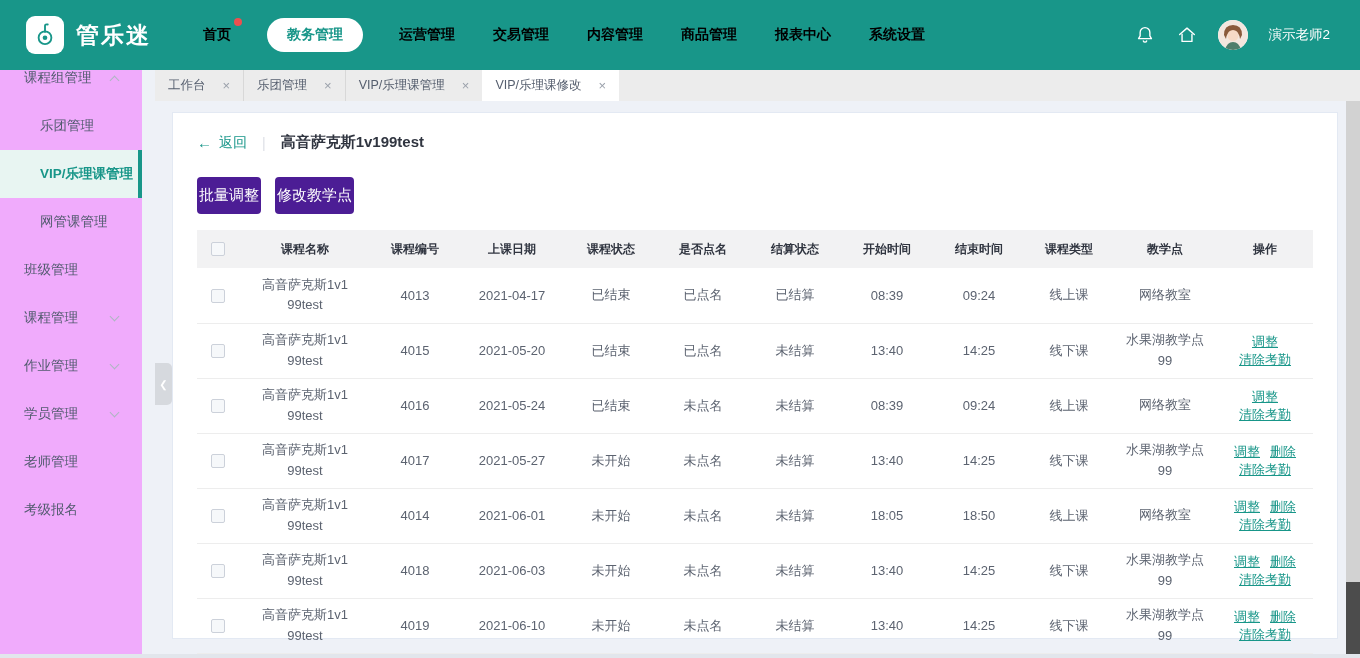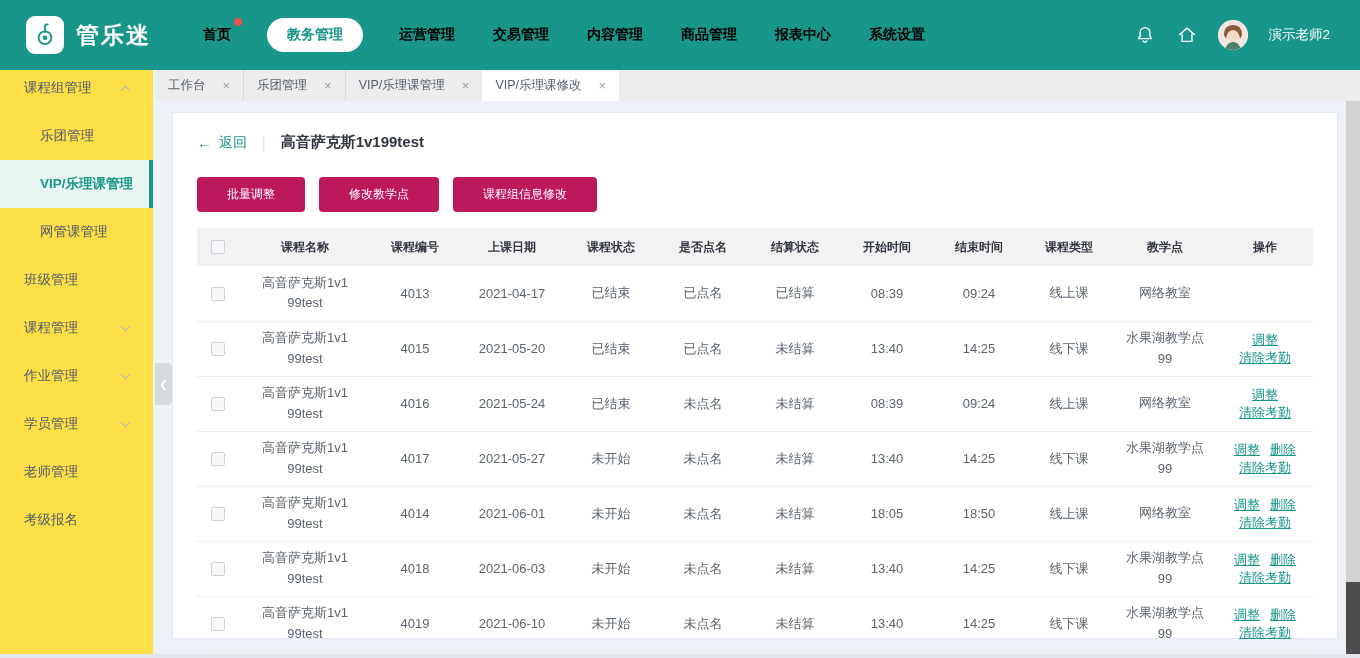--- a/index.html
+++ b/index.html
@@ -29,22 +29,22 @@
   .badge-dot {
     position:absolute; top:0; right:-9px; width:8px; height:8px;
     border-radius:50%; background:#ee4f4f;
   }
   .header-right { margin-left:auto; display:flex; align-items:center; gap:20px; margin-right:30px; }
   .hicon { width:22px; height:22px; cursor:pointer; display:block; }
   .avatar { width:30px; height:30px; border-radius:50%; background:#fff; overflow:hidden; cursor:pointer; }
   .user-name { color:#fff; font-size:13.5px; cursor:pointer; }
   
   .sidebar {
-    position:absolute; top:64px; left:0; width:153px; bottom:0;
-    background:#fde047; z-index:20;
+    position:absolute; top:54px; left:0; width:142px; bottom:0;
+    background:#f0abfc; z-index:20;
   }
   .side-item {
     height:48px; display:flex; align-items:center; font-size:13.5px;
     color:#515a6e; cursor:pointer; position:relative; padding-left:24px;
   }
   .side-item.sub { padding-left:40px; }
   .side-item.active { background:#e8f5f2; color:#189689; font-weight:bold; }
   .side-item.active::after {
     content:""; position:absolute; right:0; top:0; bottom:0; width:4px; background:#189689;
   }
@@ -78,22 +78,22 @@
     position:absolute; left:172px; top:112px; width:1166px; height:527px;
     background:#fff; border:1px solid #e3e9f3; padding:20px 24px; z-index:5;
   }
   .back-row { display:flex; align-items:center; }
   .back-link { color:#189689; font-size:14px; cursor:pointer; display:flex; align-items:center; gap:7px; }
   .back-arrow { font-size:15px; }
   .title-divider { color:#dcdfe6; margin:0 15px; font-size:14px; }
   .page-title { font-size:15px; font-weight:bold; color:#303540; }
   .btn-row { margin-top:25px; display:flex; gap:14px; }
   .btn {
-    background:#be185d; color:#fff; font-size:12px; border:none;
-    padding:9px 30px; border-radius:4px; cursor:pointer;
+    background:#4c1d95; color:#fff; font-size:15px; border:none;
+    padding:9px 2px; border-radius:4px; cursor:pointer;
     font-family:"Liberation Sans","DejaVu Sans",sans-serif;
   }
   
   table { margin-top:16px; width:100%; border-collapse:collapse; table-layout:fixed; }
   thead th {
     background:#f2f2f3; height:38px; font-size:12px; font-weight:bold;
     color:#303540; text-align:center; padding:0 2px;
   }
   tbody td {
     height:55px; font-size:13px; color:#5c6370; text-align:center;
@@ -222,21 +222,20 @@
     <span class="back-link">
       <span class="back-arrow">←</span>
       <span>返回</span>
     </span>
     <span class="title-divider">|</span>
     <span class="page-title">高音萨克斯1v199test</span>
   </div>
   <div class="btn-row">
       <button class="btn">批量调整</button>
       <button class="btn">修改教学点</button>
-      <button class="btn">课程组信息修改</button>
     </div>
   <table>
     <thead>
         <tr>
           <th><span class="checkbox"></span></th>
           <th>课程名称</th>
           <th>课程编号</th>
           <th>上课日期</th>
           <th>课程状态</th>
           <th>是否点名</th>

